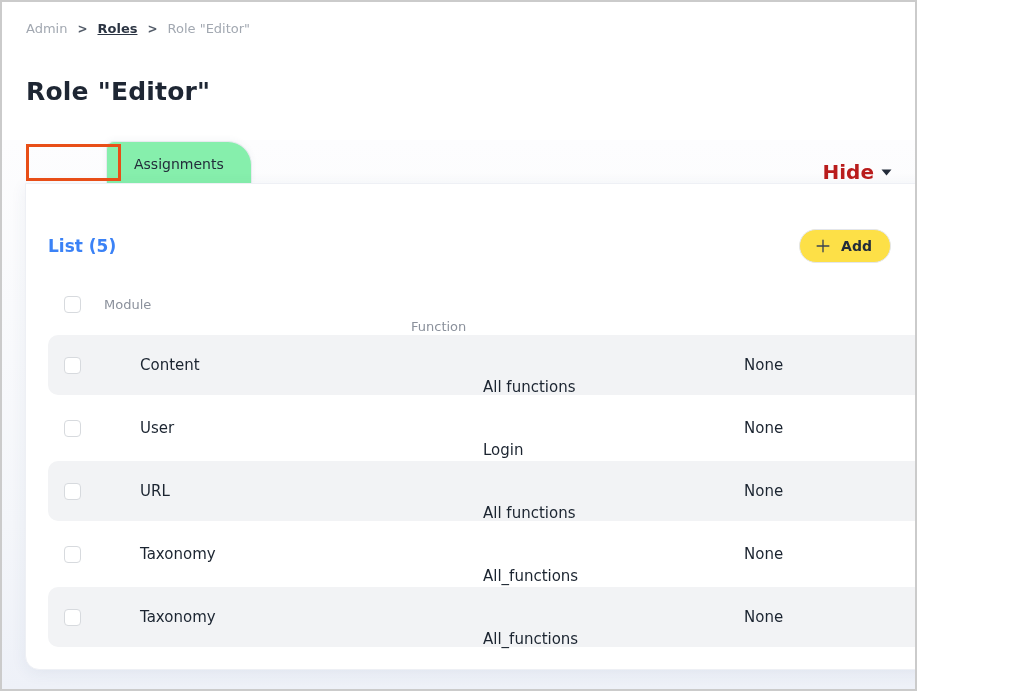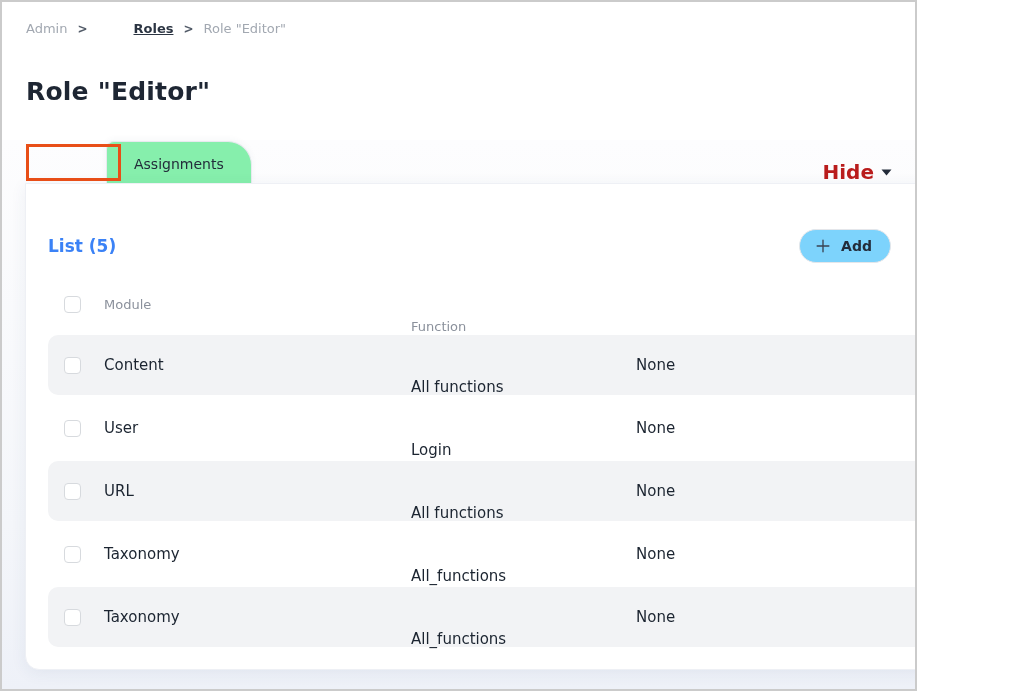--- a/index.html
+++ b/index.html
@@ -21,21 +21,21 @@
 
   
   .breadcrumb {
     position: absolute; left: 24px; top: 19px;
     display: flex; align-items: center; gap: 10px;
     font-size: 13px; color: #a2a8b1; z-index: 4;
   }
   .breadcrumb .sep { color: #525b68; font-size: 12px; font-weight: 700; }
   .breadcrumb .crumb-muted { color: #a2a8b1; }
   .breadcrumb .crumb-link {
-    color: #2b3442; font-weight: 700; text-decoration: underline; cursor: pointer; margin-left: 36px;
+    color: #2b3442; font-weight: 700; text-decoration: underline; cursor: pointer;
   }
 
   
   .page-title {
     position: absolute; left: 24px; top: 75px;
     font-size: 25px; font-weight: 700; color: #1e2633;
     letter-spacing: 0.2px; z-index: 4;
   }
 
   
@@ -84,21 +84,21 @@
   }
 
   .list-header {
     display: flex; align-items: center; justify-content: space-between;
     height: 36px;
   }
   .list-title { font-size: 17px; font-weight: 700; color: #3b82f6; }
   .actions { display: flex; align-items: center; gap: 24px; }
   .btn-add {
     display: flex; align-items: center; gap: 9px;
-    background: #7dd3fc; border: 1px solid #e4e6ea; border-radius: 17px;
+    background: #fde047; border: 1px solid #e4e6ea; border-radius: 17px;
     height: 34px; padding: 0 18px 0 14px;
     font-family: inherit; font-size: 14px; font-weight: 600; color: #232c3a;
     cursor: pointer;
   }
   .btn-add svg { color: #3a4352; }
   .btn-delete {
     display: flex; align-items: flex-start; 
     background: transparent; border: none;
     font-family: inherit; font-size: 14px; color: #b6bcc5;
     cursor: default; padding: 0 6px;
@@ -108,21 +108,21 @@
   .thead {
     display: flex; align-items: center;
     height: 36px; margin-top: 22px;
     font-size: 13px; color: #8b919c;
   }
   .rows { margin-top: 13px; }
   .row {
     display: flex; align-items: center;
     height: 60px; margin-bottom: 3px;
     border-radius: 10px;
-    font-size: 15px; color: #1b2430;
+    font-size: 15px; color: #1b2430; gap: 36px;
   }
   .row.shade { background: #f2f3f5; }
   .thead, .row { padding: 0 18px 0 16px; }
 
   .col-check { width: 40px; flex: 0 0 40px; display: flex; align-items: center; }
   .col-module { width: 307px; flex: 0 0 307px; }
   .col-function { width: 225px; flex: 0 0 225px; margin-top: 44px; }
   .col-limit { flex: 1 1 auto; }
   .col-action { width: 22px; flex: 0 0 22px; display: flex; justify-content: flex-end; }
 

